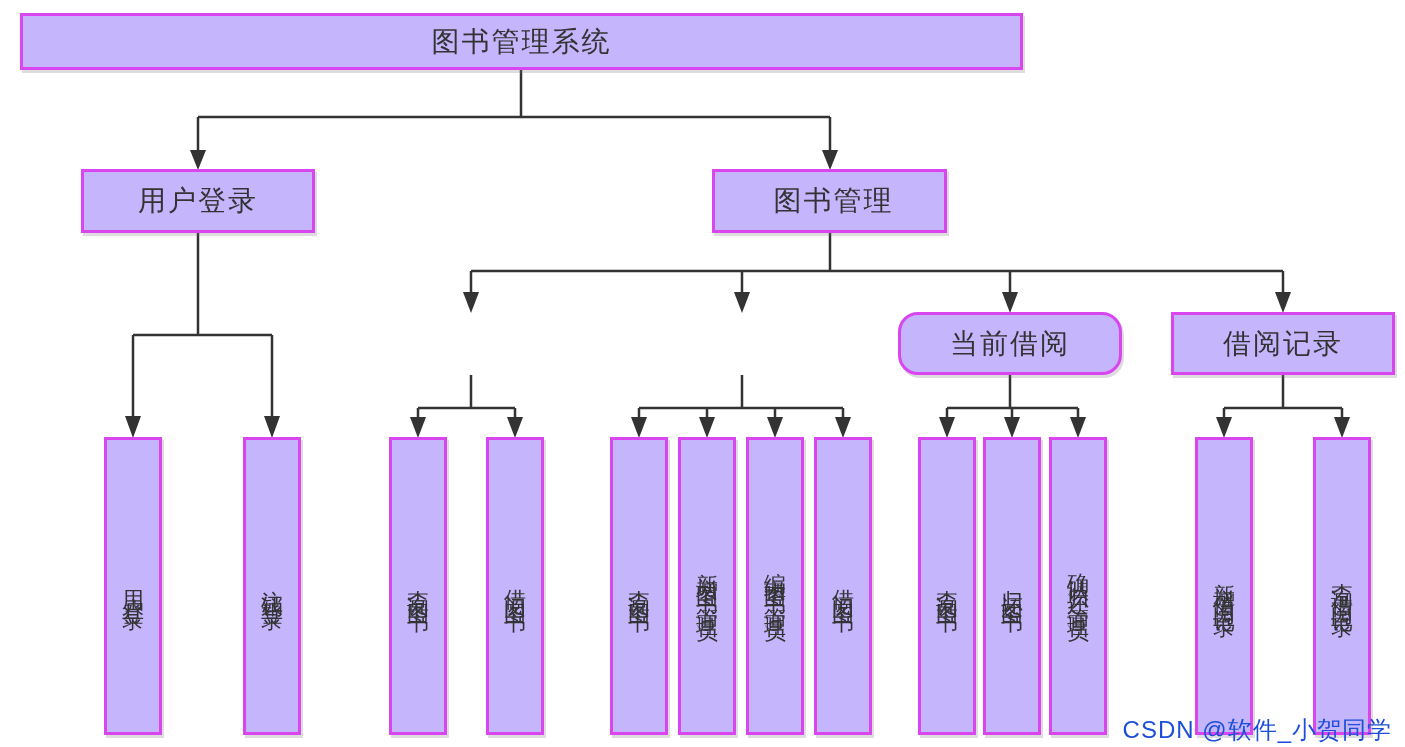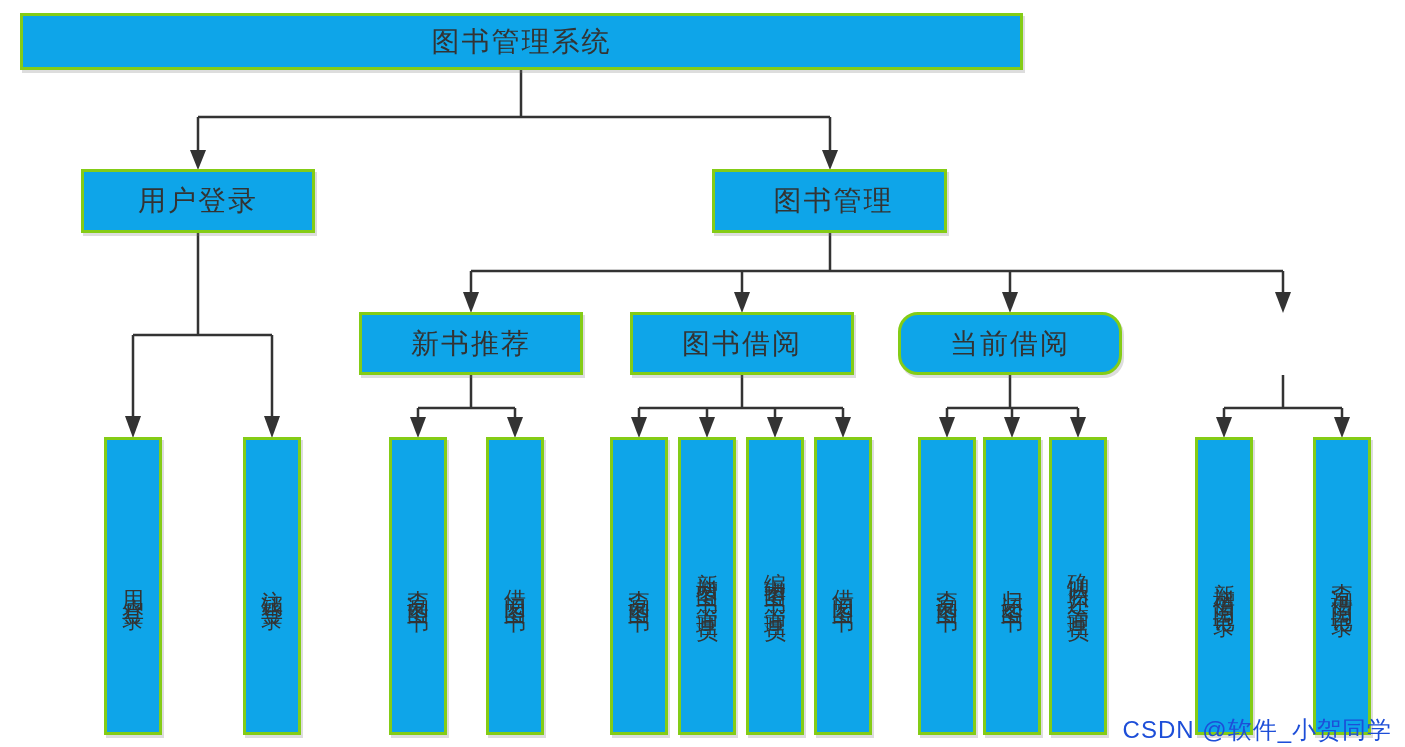--- a/index.html
+++ b/index.html
@@ -3,22 +3,22 @@
 <meta charset="utf-8">
 <style>
   html,body { margin:0; padding:0; background:#ffffff; }
   body { font-family:"Liberation Sans", sans-serif; }
   .canvas {
     position:relative; width:1405px; height:747px; background:#ffffff;
     overflow:hidden;
   }
   .wires { position:absolute; left:0; top:0; z-index:1; }
   .box {
-    position:absolute; box-sizing:border-box; background:#0ea5e9;
-    border:3px solid #84cc16; color:#333333;
+    position:absolute; box-sizing:border-box; background:#c4b5fd;
+    border:3px solid #d946ef; color:#333333;
     display:flex; align-items:center; justify-content:center;
     z-index:2; box-shadow:2px 3px 0 rgba(120,120,120,0.25);
   }
   .hbox { font-size:28px; letter-spacing:2px; }
   .vbox .vtext {
     writing-mode:vertical-rl; text-orientation:mixed;
     font-size:22px; letter-spacing:7px; line-height:1;
     color:#333333;
   }
   .watermark {
@@ -70,23 +70,22 @@
       <polygon points="1216,417 1232,417 1224,438"></polygon>
       <polygon points="1334,417 1350,417 1342,438"></polygon>
     </g>
   </svg>
 
   <div class="box hbox" style="left:20px; top:13px; width:1003px; height:57px;">图书管理系统</div>
 
   <div class="box hbox" style="left:81px; top:169px; width:234px; height:64px;">用户登录</div>
   <div class="box hbox" style="left:712px; top:169px; width:235px; height:64px;padding-left:8px;">图书管理</div>
 
-  <div class="box hbox" style="left:359px; top:312px; width:224px; height:63px;">新书推荐</div>
-  <div class="box hbox" style="left:630px; top:312px; width:224px; height:63px;">图书借阅</div>
   <div class="box hbox" style="left:898px; top:312px; width:224px; height:63px;border-radius:20px;">当前借阅</div>
+  <div class="box hbox" style="left:1171px; top:312px; width:224px; height:63px;">借阅记录</div>
 
   <div class="box vbox" style="left:104px; top:437px; width:58px; height:298px;">
     <span class="vtext">用户登录</span>
   </div>
   <div class="box vbox" style="left:243px; top:437px; width:58px; height:298px;">
     <span class="vtext">注销登录</span>
   </div>
 
   <div class="box vbox" style="left:389px; top:437px; width:58px; height:298px;">
     <span class="vtext">查询图书</span>

